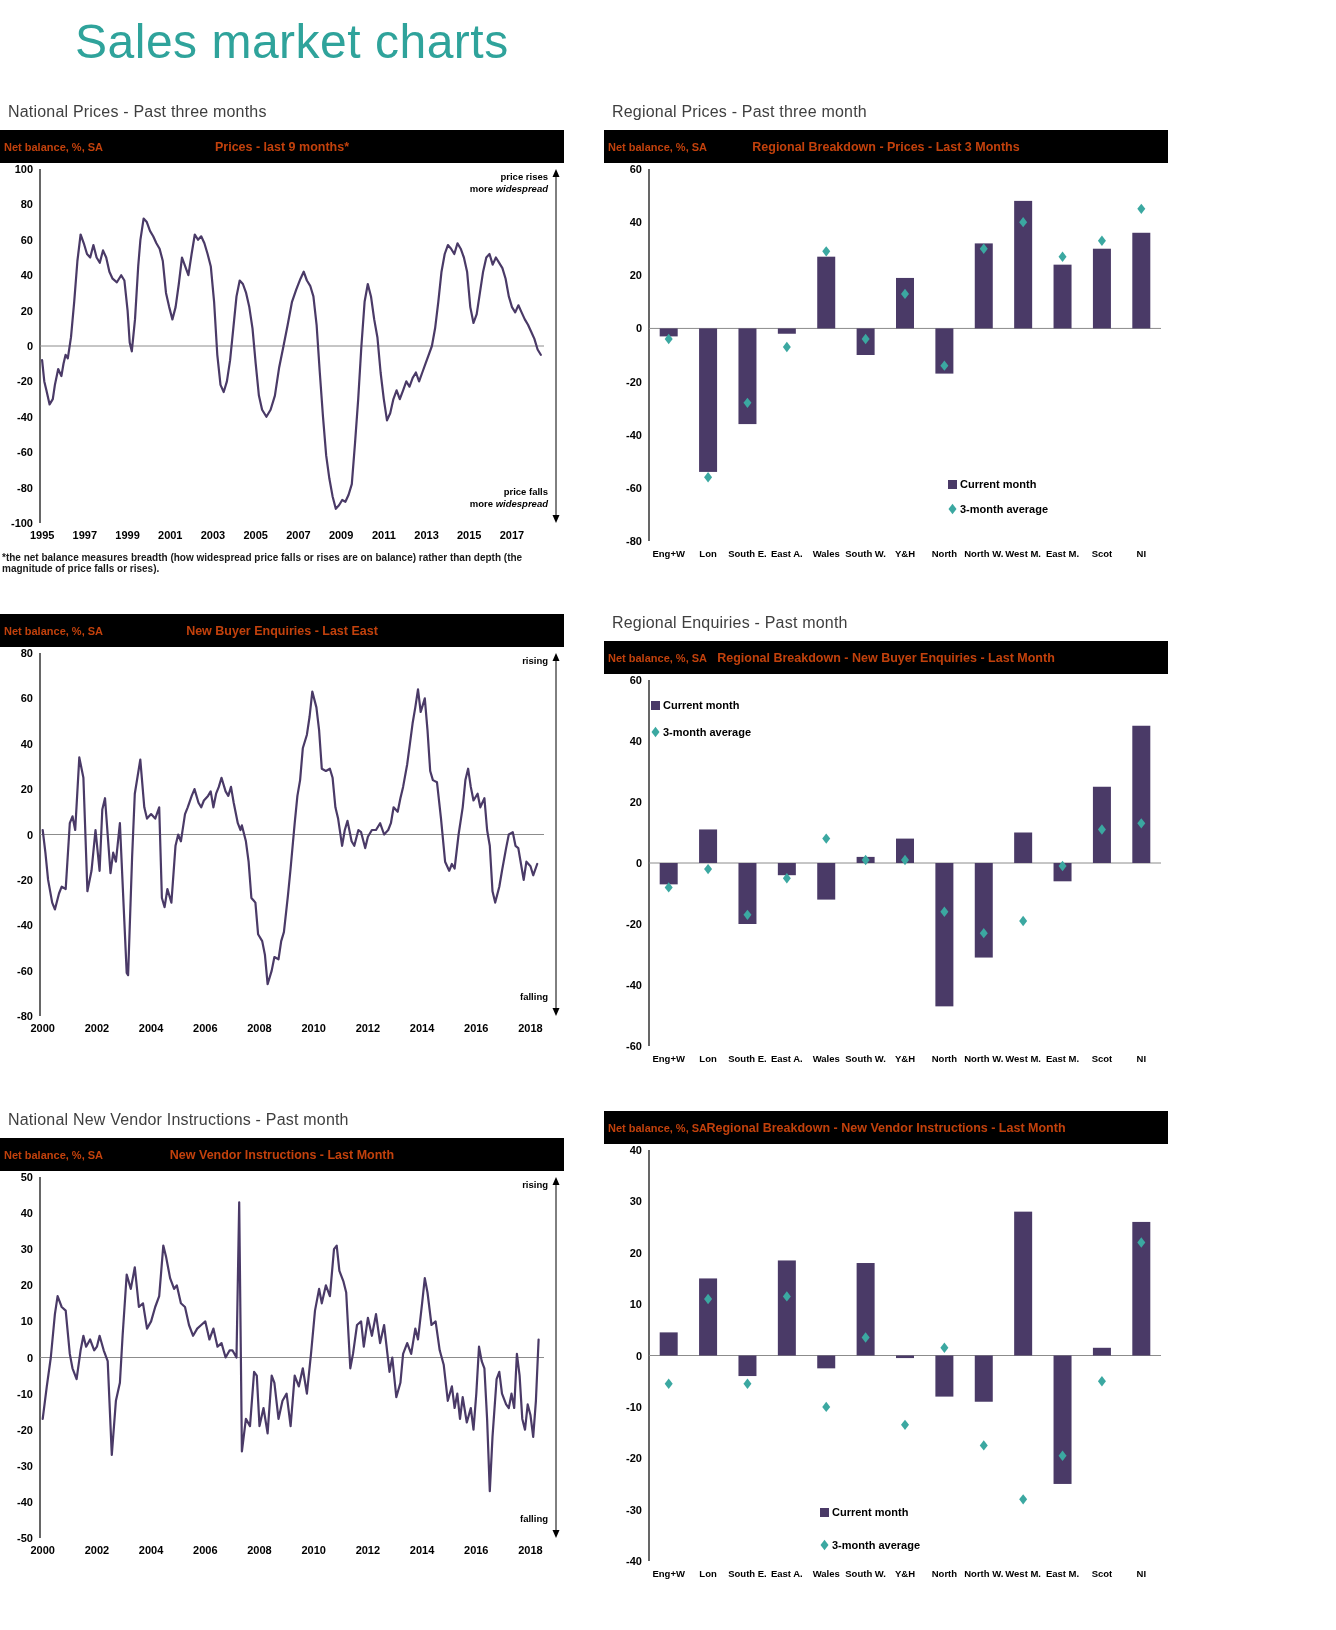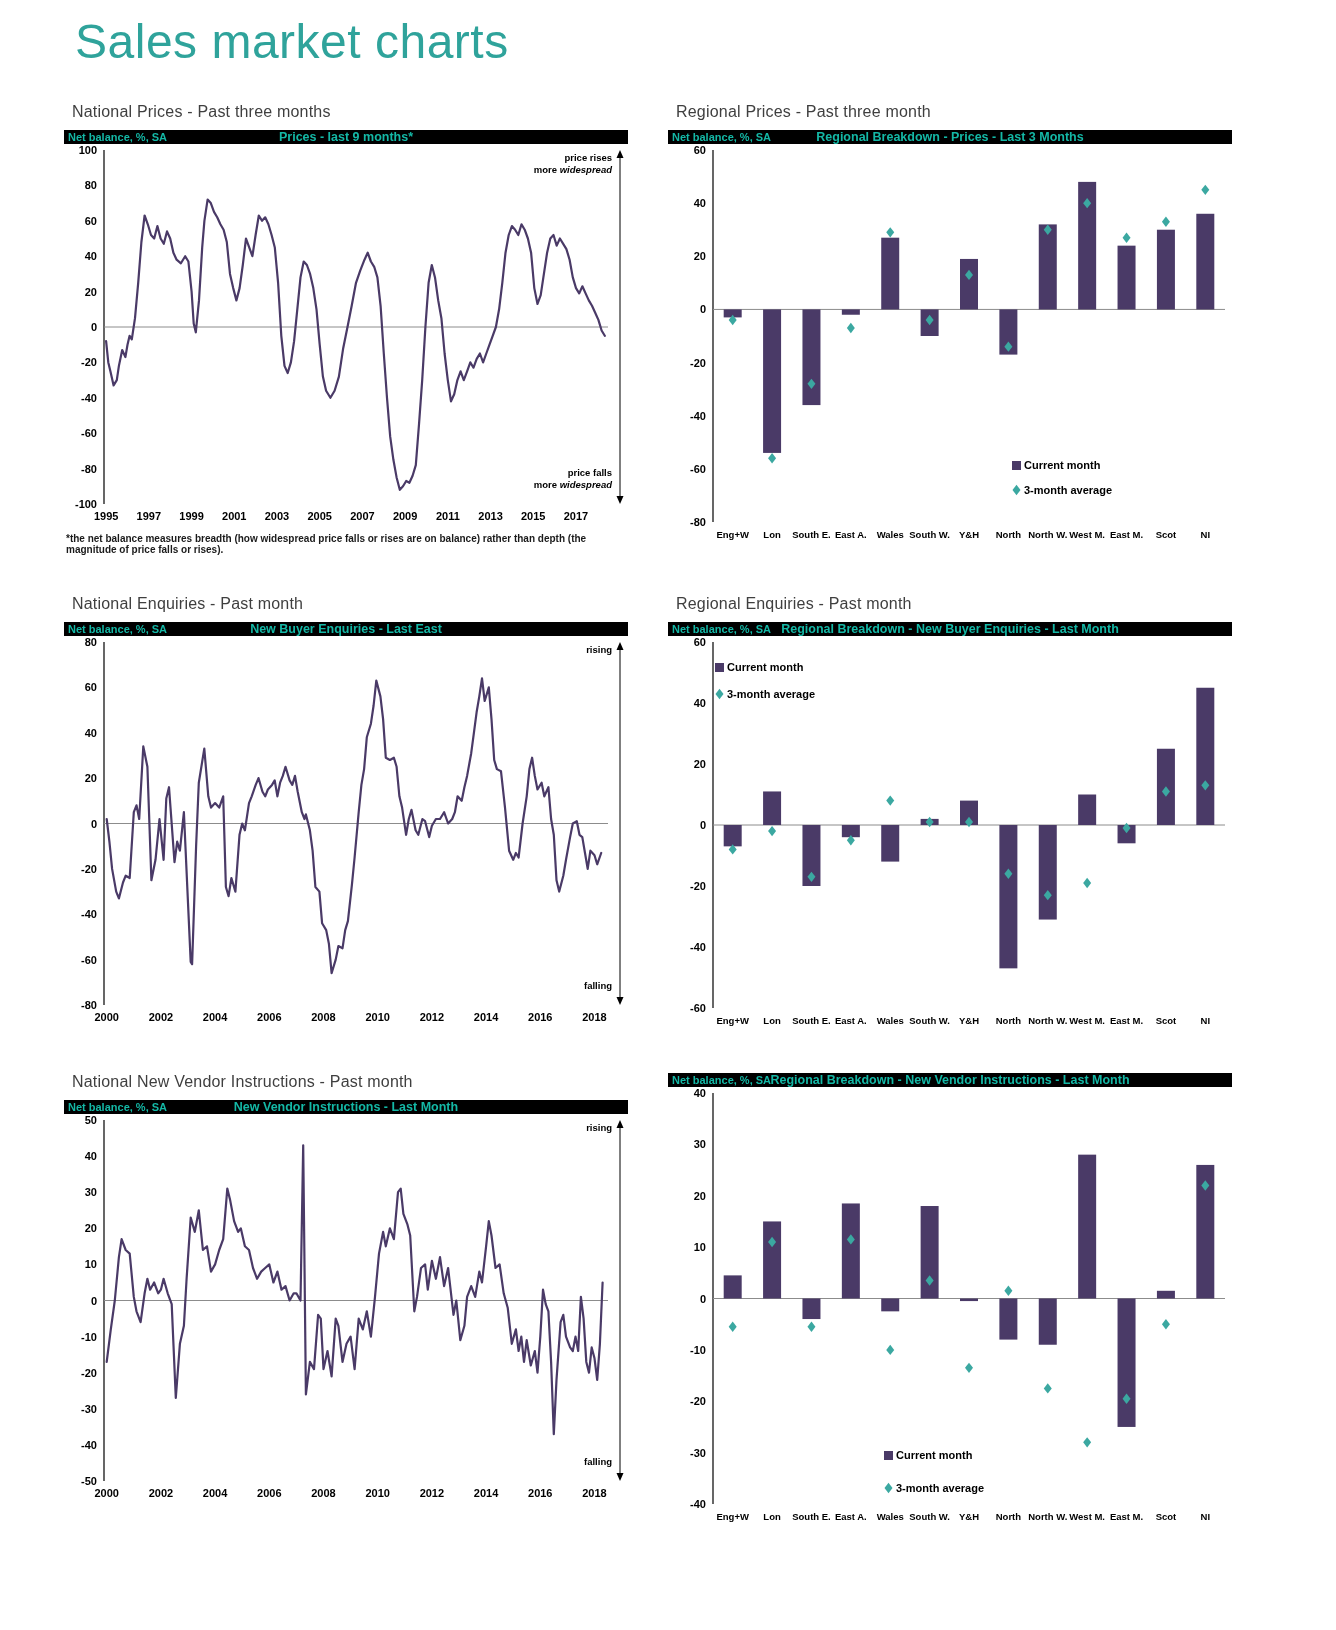--- a/index.html
+++ b/index.html
@@ -1,21 +1,21 @@
 <!DOCTYPE html>
 <html><head>
 <meta charset="utf-8">
 <style>
   html,body{margin:0;padding:0;background:#ffffff;}
   body{width:1336px;font-family:"Liberation Sans", sans-serif;color:#3d3d3d;}
   .page-title{font-size:48px;font-weight:400;color:#2fa39b;padding:14px 0 0 75px;margin:0 0 34px 0;letter-spacing:0.5px;}
-  .charts{display:grid;grid-template-columns:564px 564px;column-gap:40px;row-gap:40px;padding-left:64px;}
+  .charts{display:grid;grid-template-columns:564px 564px;column-gap:40px;row-gap:40px;}
   .chart-block{width:564px;}
   .chart-heading{font-size:16px;font-weight:400;color:#3f3f3f;margin:0 0 9px 8px;letter-spacing:0.2px;}
-  .chart-header{position:relative;background:#000;color:#14b8a6;height:14px;display:flex;align-items:center;}
+  .chart-header{position:relative;background:#000;color:#c2410c;height:33px;display:flex;align-items:center;}
   .chart-header .ylab{position:absolute;left:4px;font-size:11px;font-weight:bold;white-space:nowrap;}
   .chart-header .ctitle{width:100%;text-align:center;font-size:12.5px;font-weight:bold;}
   .plot{position:relative;}
   svg{display:block;}
   .footnote{font-size:10px;font-weight:bold;color:#1a1a1a;margin:4px 0 0 2px;}
 </style>
 </head>
 <body>
 
 <h1 class="page-title">Sales market charts</h1>
@@ -127,21 +127,20 @@
           <path d="M 537.3076923076924 40.65714285714285 L 541.3076923076924 45.857142857142854 L 537.3076923076924 51.05714285714286 L 533.3076923076924 45.857142857142854 Z" fill="#3BA8A1"></path>
           <rect x="344" y="317" width="9" height="9" fill="#4A3A67"></rect>
           <text x="356" y="325" font-size="11" font-weight="bold" fill="#000">Current month</text>
           <path d="M 348.5 340.8 L 352.5 346 L 348.5 351.2 L 344.5 346 Z" fill="#3BA8A1"></path>
           <text x="356" y="350" font-size="11" font-weight="bold" fill="#000">3-month average</text>
         </svg>
       </div>
   </section>
 
   <section class="chart-block">
-    <h2 class="chart-heading">National Enquiries - Past month</h2>
     <div class="chart-header">
       <span class="ylab">Net balance, %, SA</span>
       <span class="ctitle">New Buyer Enquiries - Last East</span>
     </div>
     <div class="plot">
         <svg id="svg2" width="564" height="394">
           <text x="33" y="10" text-anchor="end" font-size="11" font-weight="bold" fill="#000">80</text>
           <text x="33" y="55.375" text-anchor="end" font-size="11" font-weight="bold" fill="#000">60</text>
           <text x="33" y="100.75" text-anchor="end" font-size="11" font-weight="bold" fill="#000">40</text>
           <text x="33" y="146.125" text-anchor="end" font-size="11" font-weight="bold" fill="#000">20</text>

